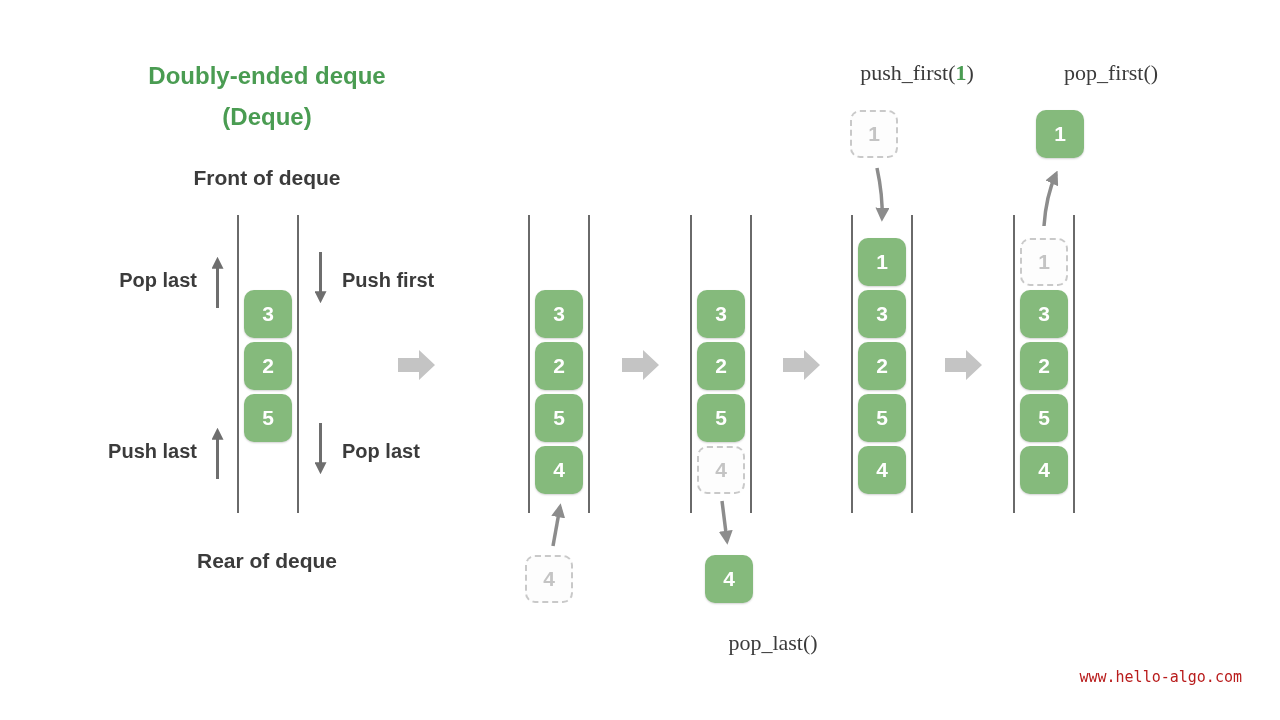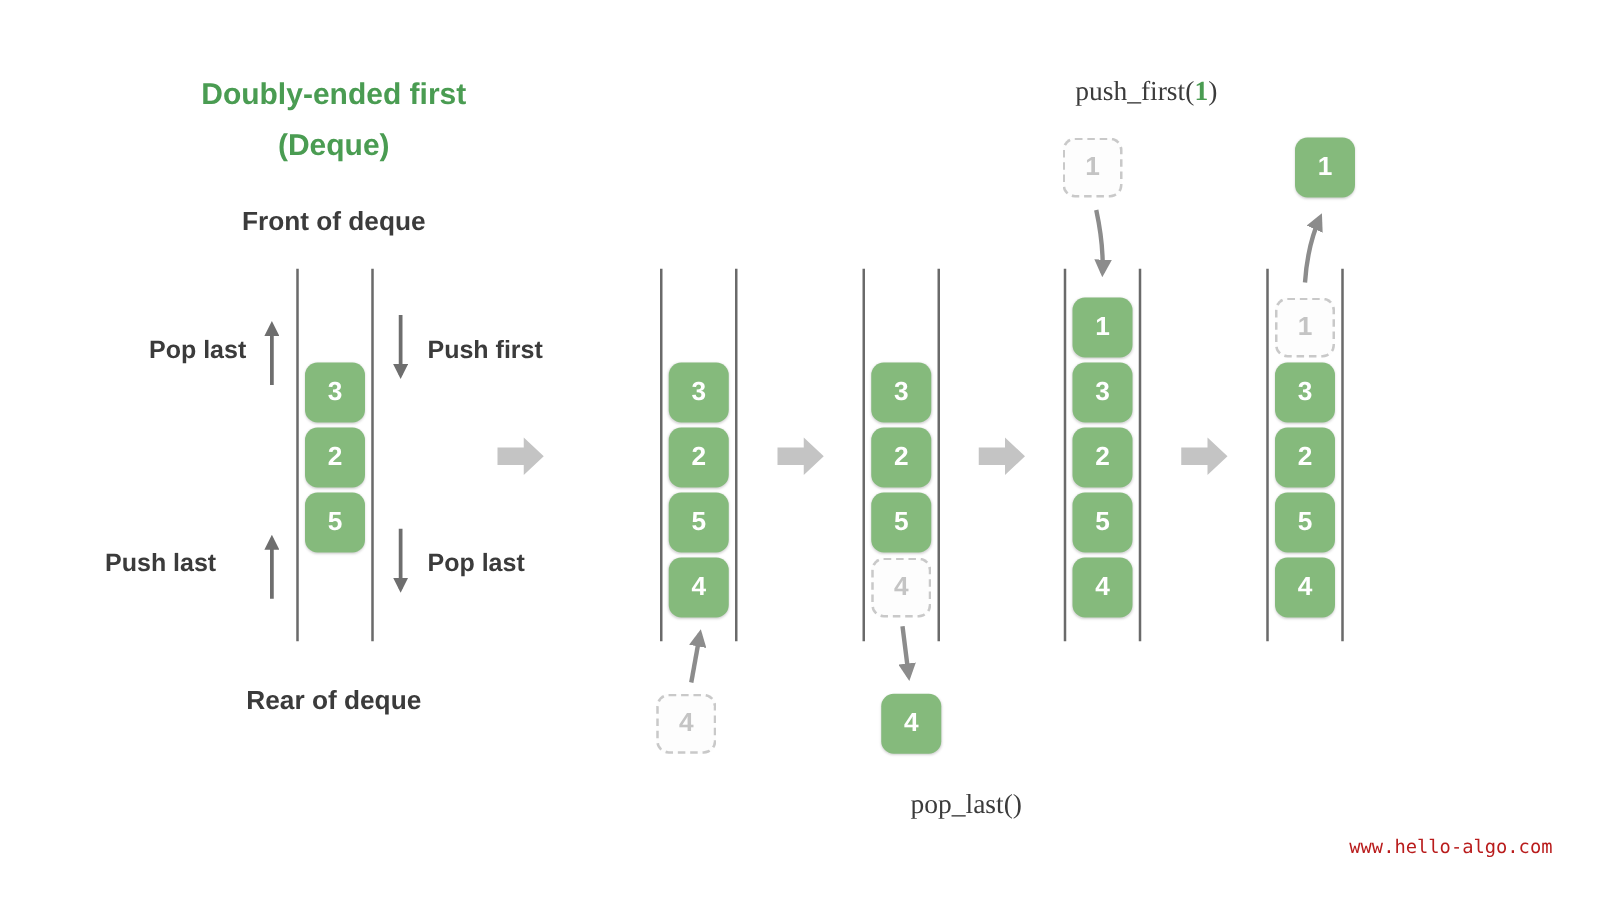--- a/index.html
+++ b/index.html
@@ -103,32 +103,33 @@
     <path transform="translate(622,365)" d="M0,-7 L21,-7 L21,-15 L37,0 L21,15 L21,7 L0,7 Z" fill="#c4c4c4"></path>
     <path transform="translate(783,365)" d="M0,-7 L21,-7 L21,-15 L37,0 L21,15 L21,7 L0,7 Z" fill="#c4c4c4"></path>
     <path transform="translate(945,365)" d="M0,-7 L21,-7 L21,-15 L37,0 L21,15 L21,7 L0,7 Z" fill="#c4c4c4"></path>
 
     <path d="M553,546 L560,507" stroke="#8c8c8c" stroke-width="3.5" fill="none" marker-end="url(#head-mid)"></path>
     <path d="M722,501 L727,541" stroke="#8c8c8c" stroke-width="3.5" fill="none" marker-end="url(#head-mid)"></path>
     <path d="M877,168 Q883,196 882,218" stroke="#8c8c8c" stroke-width="3.5" fill="none" marker-end="url(#head-mid)"></path>
     <path d="M1044,226 Q1046,196 1056,174" stroke="#8c8c8c" stroke-width="3.5" fill="none" marker-end="url(#head-mid)"></path>
   </svg>
 
-  <div class="title-line" style="top:62px">Doubly-ended first</div>
+  <div class="title-line" style="top:62px">Doubly-ended deque</div>
   <div class="title-line" style="top:103px">(Deque)</div>
 
   <div class="deque-label" style="top:166px">Front of deque</div>
   <div class="deque-label" style="top:549px">Rear of deque</div>
 
   <div class="side-label" style="left:60px;  top:269px; width:137px; text-align:right">Pop last</div>
   <div class="side-label" style="left:342px; top:269px">Push first</div>
-  <div class="side-label" style="left:60px;  top:440px; width:137px; text-align:center">Push last</div>
+  <div class="side-label" style="left:60px;  top:440px; width:137px; text-align:right">Push last</div>
   <div class="side-label" style="left:342px; top:440px">Pop last</div>
 
   <div class="op-label" style="left:767px; top:60px"><span>push_first(</span><span class="green-arg">1</span><span>)</span></div>
+  <div class="op-label" style="left:961px; top:60px">pop_first()</div>
   <div class="op-label" style="left:623px; top:630px">pop_last()</div>
 
   <div id="watermark">www.hello-algo.com</div>
 
 <div class="channel" style="left: 237px;"></div>
     <div class="cell solid" style="left: 244px; top: 290px;">3</div>
     <div class="cell solid" style="left: 244px; top: 342px;">2</div>
     <div class="cell solid" style="left: 244px; top: 394px;">5</div>
     <div class="channel" style="left: 528px;"></div>
     <div class="cell solid" style="left: 535px; top: 290px;">3</div>

